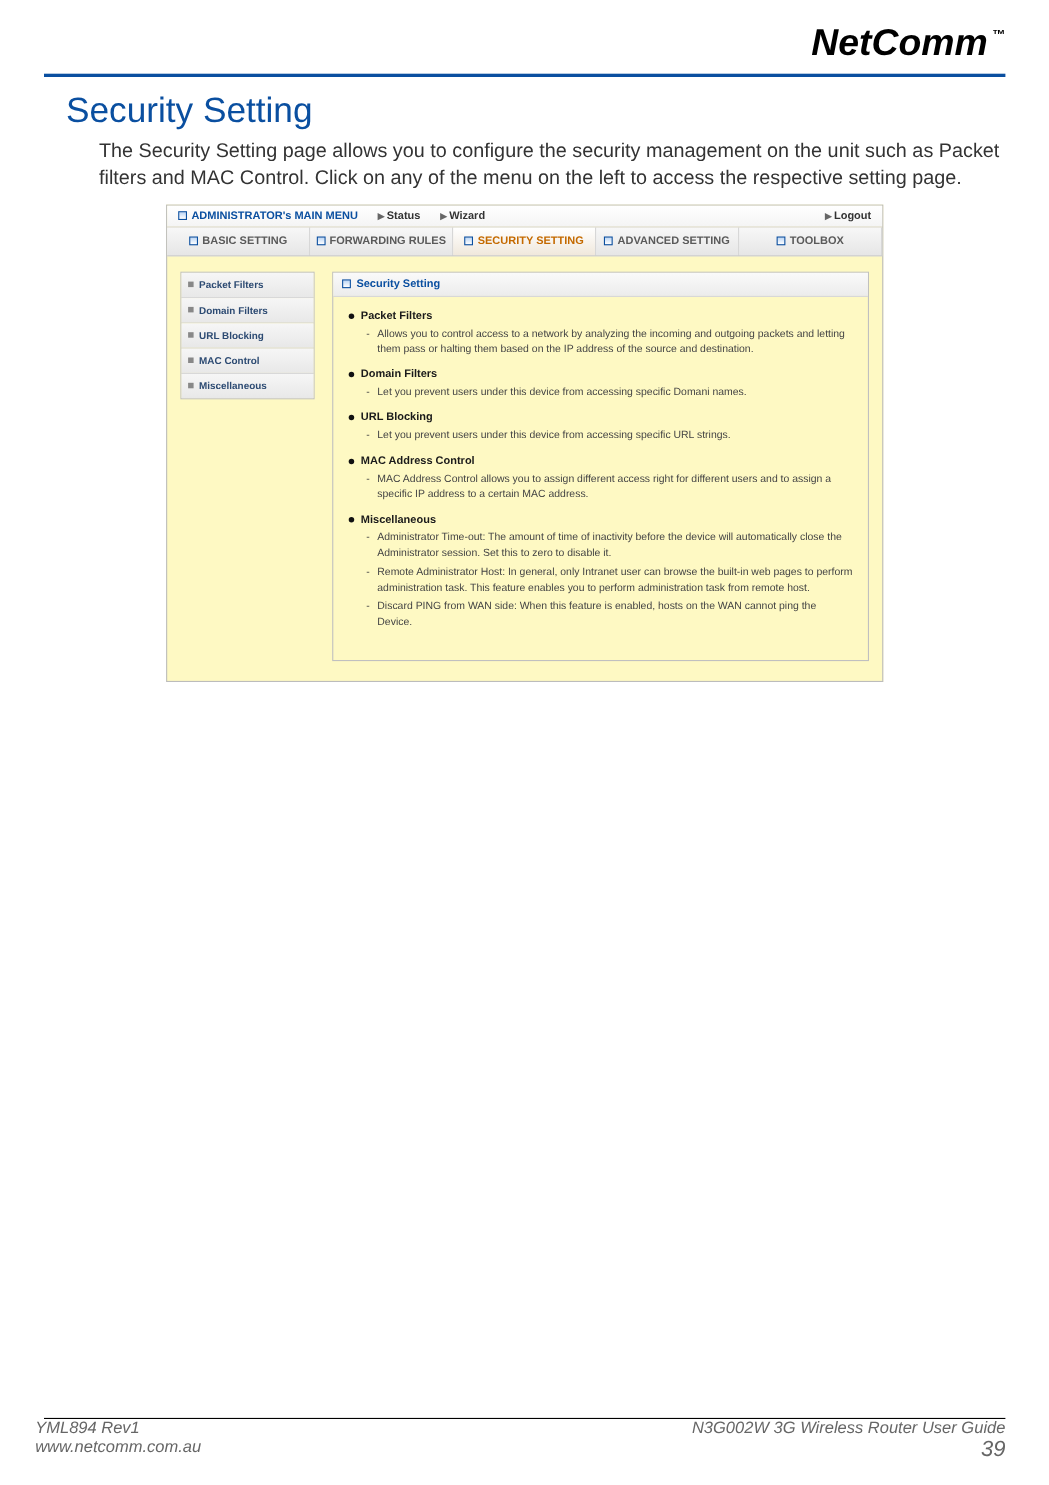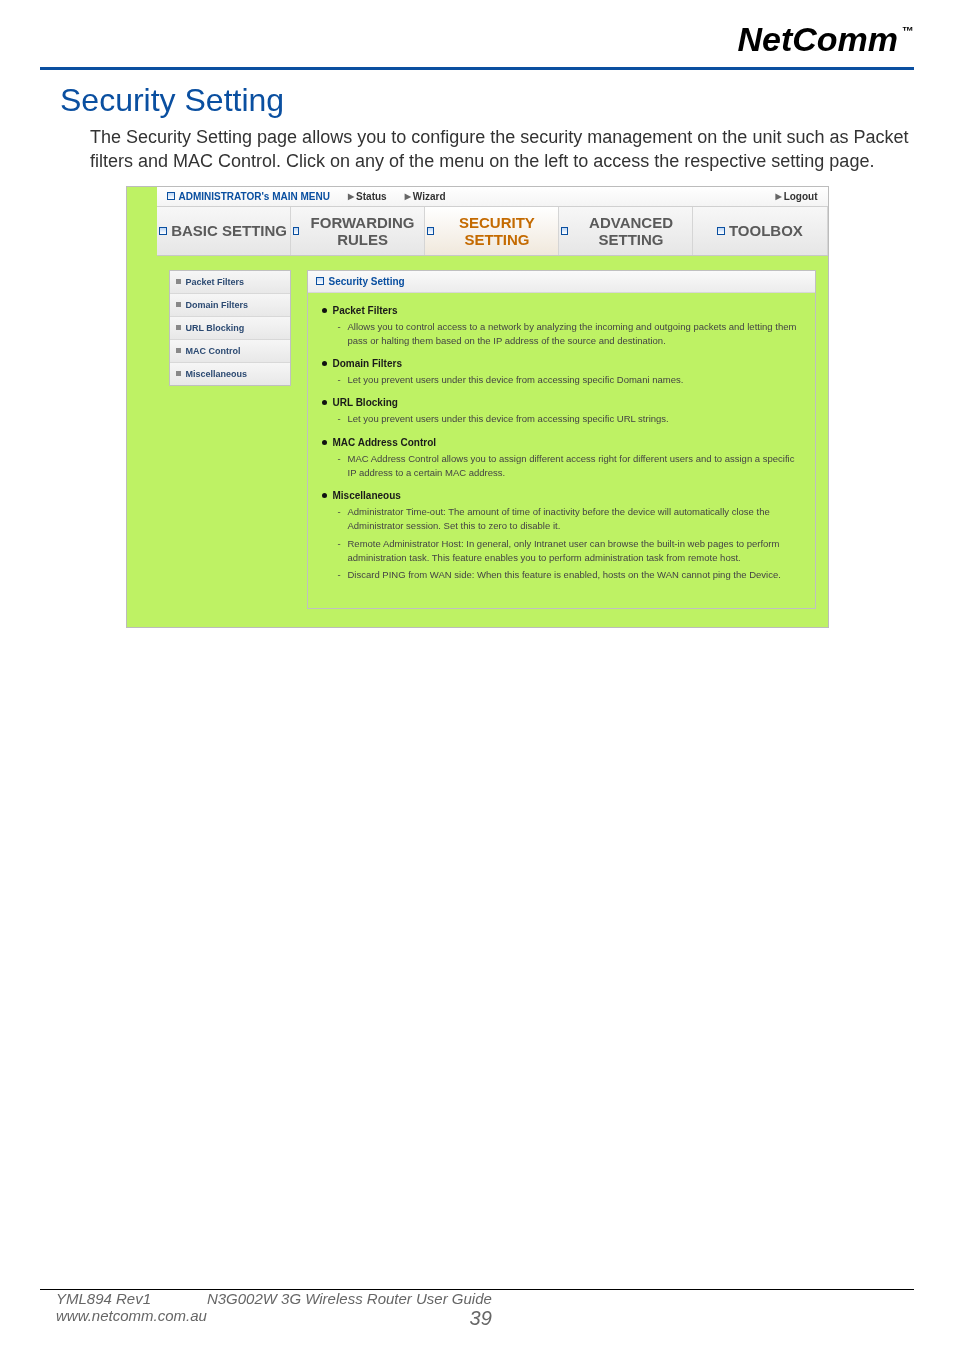--- a/index.html
+++ b/index.html
@@ -38,27 +38,26 @@
   }
   .page-intro {
     color: #333;
     font-size: 18px;
     line-height: 1.35;
     margin: 0 40px 12px 90px;
   }
 
   
   .shot {
-    width: 703px;
+    width: 652px;
     margin: 0 auto;
     border: 1px solid #bcbcbc;
-    background: #bef264;
+    background: #fef9c3;
     font-size: 10px;
     color: #3a3a3a;
-    padding-left: 30px;
   }
   .topbar {
     display: flex;
     align-items: center;
     padding: 4px 10px;
     border-bottom: 1px solid #d0d0d0;
     background: linear-gradient(#fff,#f4f4f4);
   }
   .topbar .mm { color: #0a4fa0; font-weight: bold; font-size: 10px; display:flex; align-items:center; gap:4px;}
   .topbar .arrow-link { margin-left: 18px; font-size: 10px; font-weight: bold; color:#333; display:flex; align-items:center; gap:2px;}
@@ -68,21 +67,21 @@
 
   .tabs {
     display: flex;
     border-bottom: 1px solid #c8c8c8;
     background: #e9e9e9;
   }
   .tab {
     flex: 1;
     text-align: center;
     padding: 7px 2px;
-    font-size: 15px;
+    font-size: 10px;
     font-weight: bold;
     color: #5a5a5a;
     border-right: 1px solid #d5d5d5;
     display:flex; align-items:center; justify-content:center; gap:4px;
     background: linear-gradient(#f7f7f7,#e6e6e6);
   }
   .tab.active { color: #c46a00; background: linear-gradient(#fff,#f0e8dc); }
 
   .shot-body { display: flex; padding: 14px 12px 18px 12px; gap: 16px; }
 
@@ -150,23 +149,24 @@
   .footline {
     position: absolute;
     bottom: 60px;
     left: 40px;
     right: 40px;
     border-top: 1px solid #000;
   }
   .pgfooter {
     position: absolute;
     bottom: 20px;
-    left: 56px;
+    left: 32px;
     right: 40px;
     display: flex;
+    justify-content: space-between;
     font-size: 15px;
     font-style: italic;
     color: #666;
   }
   .pgfooter .fr { text-align: right; }
   .pgfooter .pn { font-size: 20px; }
 </style>
 </head>
 <body>
 

